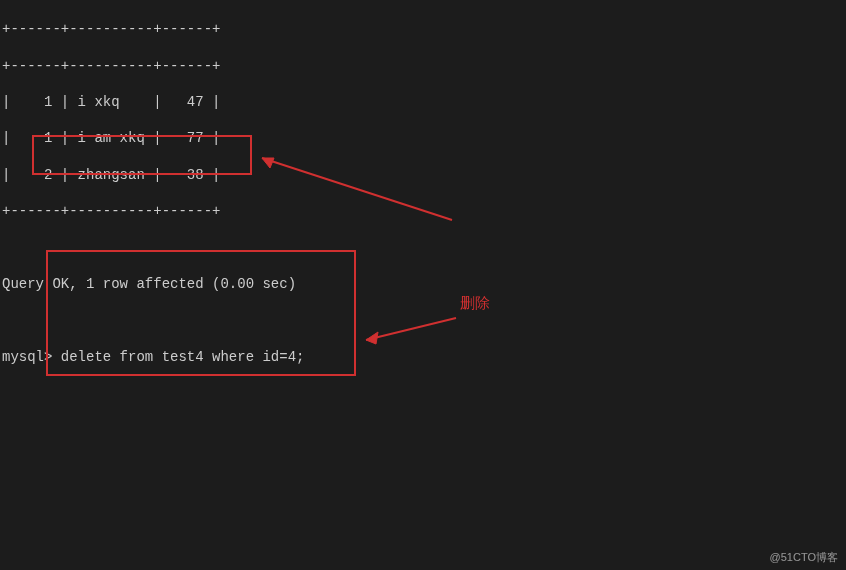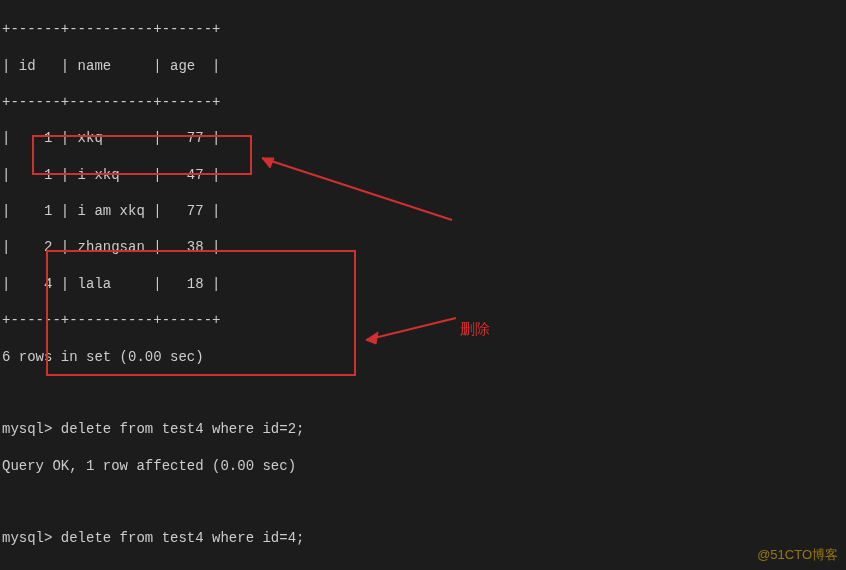--- a/index.html
+++ b/index.html
@@ -35,43 +35,38 @@
     position: absolute;
     color: #d03030;
     font-family: "SimSun", "Microsoft YaHei", sans-serif;
     font-size: 15px;
     pointer-events: none;
   }
   .watermark {
     position: absolute;
     right: 8px;
     bottom: 6px;
-    color: #eab308;
+    color: #e5e5e5;
     font-family: "Microsoft YaHei", sans-serif;
-    font-size: 13px;
+    font-size: 11px;
     opacity: 0.6;
     pointer-events: none;
   }
 </style>
 </head>
 <body>
 
 <div class="term">
 <span class="line">+------+----------+------+</span>
-<span class="line">| id   | name     | age  |</span>
 <span class="line">+------+----------+------+</span>
-<span class="line">|    1 | xkq      |   77 |</span>
 <span class="line">|    1 | i xkq    |   47 |</span>
 <span class="line">|    1 | i am xkq |   77 |</span>
 <span class="line">|    2 | zhangsan |   38 |</span>
-<span class="line">|    4 | lala     |   18 |</span>
 <span class="line">+------+----------+------+</span>
-<span class="line">6 rows in set (0.00 sec)</span>
 <span class="line"> </span>
-<span class="line">mysql&gt; delete from test4 where id=2;</span>
 <span class="line">Query OK, 1 row affected (0.00 sec)</span>
 <span class="line"> </span>
 <span class="line">mysql&gt; delete from test4 where id=4;</span>
 
 
 
 
 
 
 
@@ -88,15 +83,15 @@
 <svg class="arrow" style="left:252px; top:150px;" width="210" height="80">
   <line x1="200" y1="70" x2="10" y2="8" stroke="#d03030" stroke-width="2"></line>
   <polygon points="10,8 22,8 18,18" fill="#d03030"></polygon>
 </svg>
 
 <svg class="arrow" style="left:356px; top:310px;" width="110" height="40">
   <line x1="100" y1="8" x2="10" y2="30" stroke="#d03030" stroke-width="2"></line>
   <polygon points="10,30 22,22 20,34" fill="#d03030"></polygon>
 </svg>
 
-<div class="anno" style="left:460px; top:319px;">删除</div>
+<div class="anno" style="left:460px; top:293px;">删除</div>
 
 <div class="watermark">@51CTO博客</div>
 
 </body></html>

